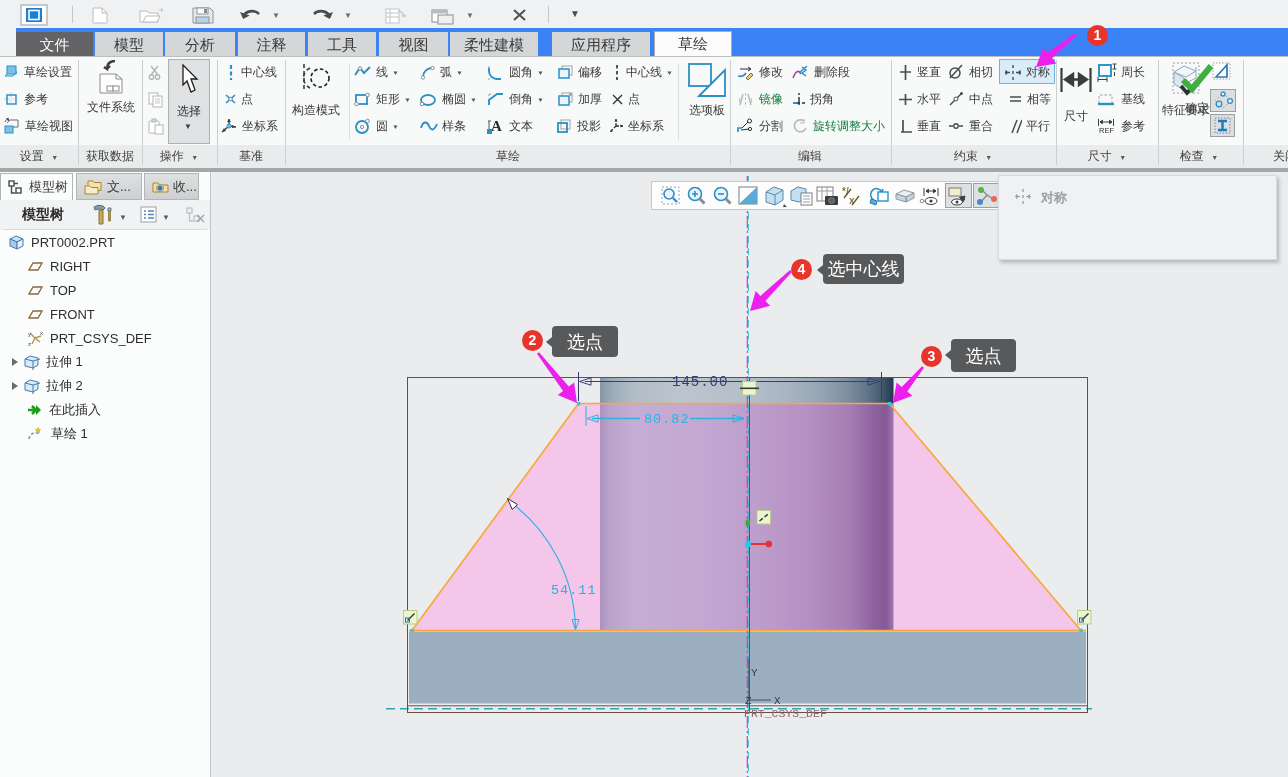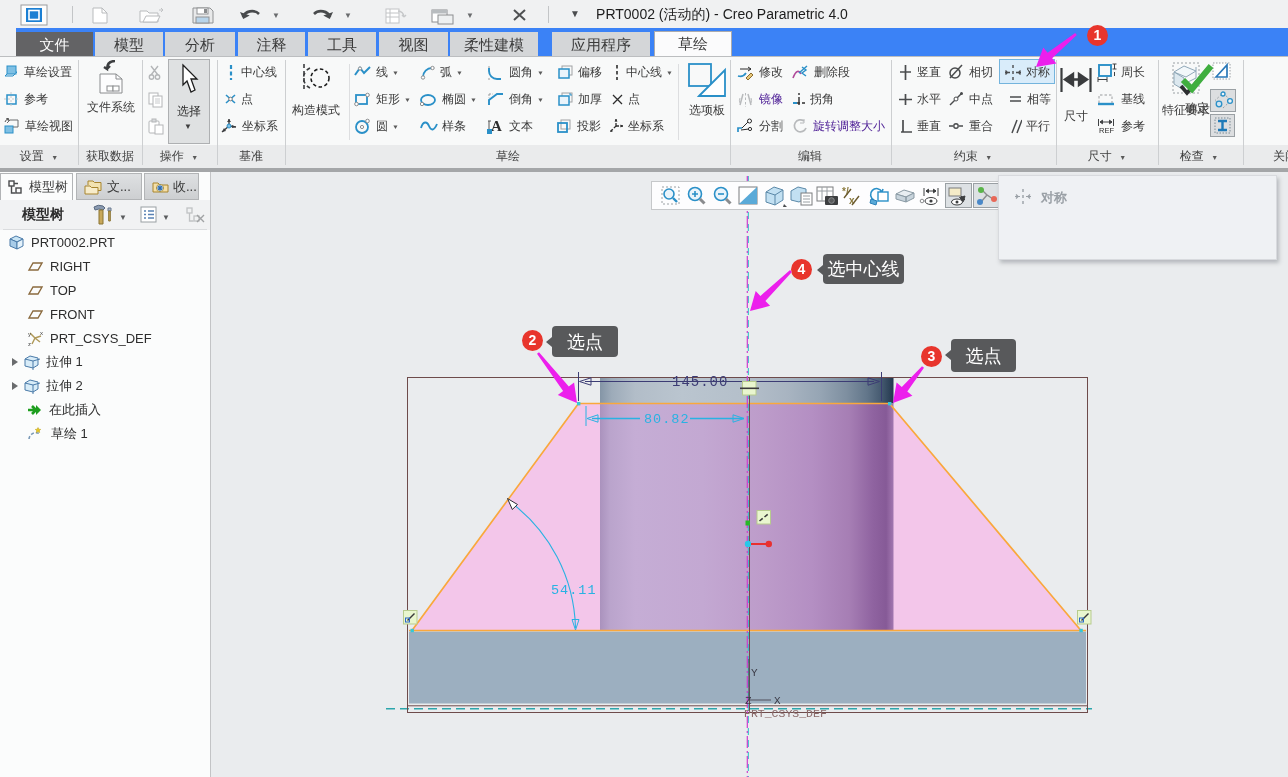--- a/index.html
+++ b/index.html
@@ -16,21 +16,21 @@
 #ribbon{left:0;top:0;width:0;height:0}
 #ribbonbg{left:0;top:57px;width:1288px;height:88px;background:#f8f9f9}
 #grouplabels{left:0;top:0;width:0;height:0}
 #labelbg{left:0;top:145px;width:1288px;height:23px;background:#eaebec}
 #ribbonline{left:0;top:168px;width:1288px;height:4px;background:#a4a6a8;z-index:5}
 .gsep{top:60px;width:1px;height:105px;background:#cdcfd1}
 .lsep{top:64px;width:1px;height:76px;background:#dddee0}
 .glab{top:148px;font-size:12px;color:#3f3f3f;white-space:nowrap;transform:translateX(-50%)}
 .rb{position:absolute;height:20px;display:flex;align-items:center;font-size:12px;color:#3a3a3a;white-space:nowrap}
 .rb svg{margin-right:4px}
-.gray{color:#4c1d95}
+.gray{color:#15803d}
 .da{font-size:7px;color:#5a5a5a;margin-left:4px;transform:scaleY(.85)}
 .bigbtn{position:absolute;text-align:center;font-size:12px;color:#3a3a3a}
 #leftpanel{left:0;top:170px;width:211px;height:607px;background:#fbfcfc;border-right:1px solid #c3c4c6;box-sizing:border-box}
 .ptab{position:absolute;top:3px;height:27px;box-sizing:border-box;display:flex;align-items:center;font-size:13px;color:#3a3a3a;background:linear-gradient(#dee0e2,#cdcfd1);border:1px solid #b2b4b6;padding-left:7px}
 .ptab.active{background:#fbfcfc;border-bottom:none}
 #canvas{left:211px;top:170px;width:1077px;height:607px;background:#eaecee}
 .treerow{position:absolute;height:24px;display:flex;align-items:center;font-size:13px;color:#2d2d2d;white-space:nowrap}
 .treerow svg{margin-right:6px}
 #viewbar{position:absolute;left:440px;top:11px;width:348px;height:27px;background:#fdfdfe;border:1px solid #c6c8ca;display:flex;align-items:center}
 #tooltip{position:absolute;left:787px;top:5px;width:277px;height:83px;background:#eff1f4;border:1px solid #d8dade;box-shadow:2px 3px 4px rgba(120,125,130,.45)}
@@ -81,21 +81,20 @@
       <rect x="2" y="3" width="15" height="12" fill="#fff" stroke="#8c8e90"></rect>
       <rect x="2" y="3" width="15" height="3.5" fill="#b8bcbf"></rect>
       <rect x="8" y="8" width="15" height="9" fill="#eef0f1" stroke="#8c8e90"></rect>
     </svg>
   <div class="a" style="left:466px;top:11px;font-size:8px;color:#6a6c6e">▼</div>
   <svg class="a" style="left:512px;top:8px" width="16" height="14">
       <path d="M2 2 L13 12 M13 2 L2 12" stroke="#4e5052" stroke-width="2"></path>
     </svg>
   <div class="a tsep" style="left:548px"></div>
   <div class="a" style="left:570px;top:8px;font-size:10px;color:#4a4c4e">▼</div>
-  <div class="a" id="title">PRT0002 (活动的) - Creo Parametric 4.0</div>
 </div>
 <div class="a" id="tabrow">
   <div class="tab file" style="left:0;width:77px">文件</div>
   <div class="tab" style="left:79px;width:68px">模型</div>
   <div class="tab" style="left:149px;width:70px">分析</div>
   <div class="tab" style="left:222px;width:67px">注释</div>
   <div class="tab" style="left:292px;width:68px">工具</div>
   <div class="tab" style="left:363px;width:69px">视图</div>
   <div class="tab" style="left:434px;width:88px">柔性建模</div>
   <div class="tab" style="left:536px;width:98px">应用程序</div>

